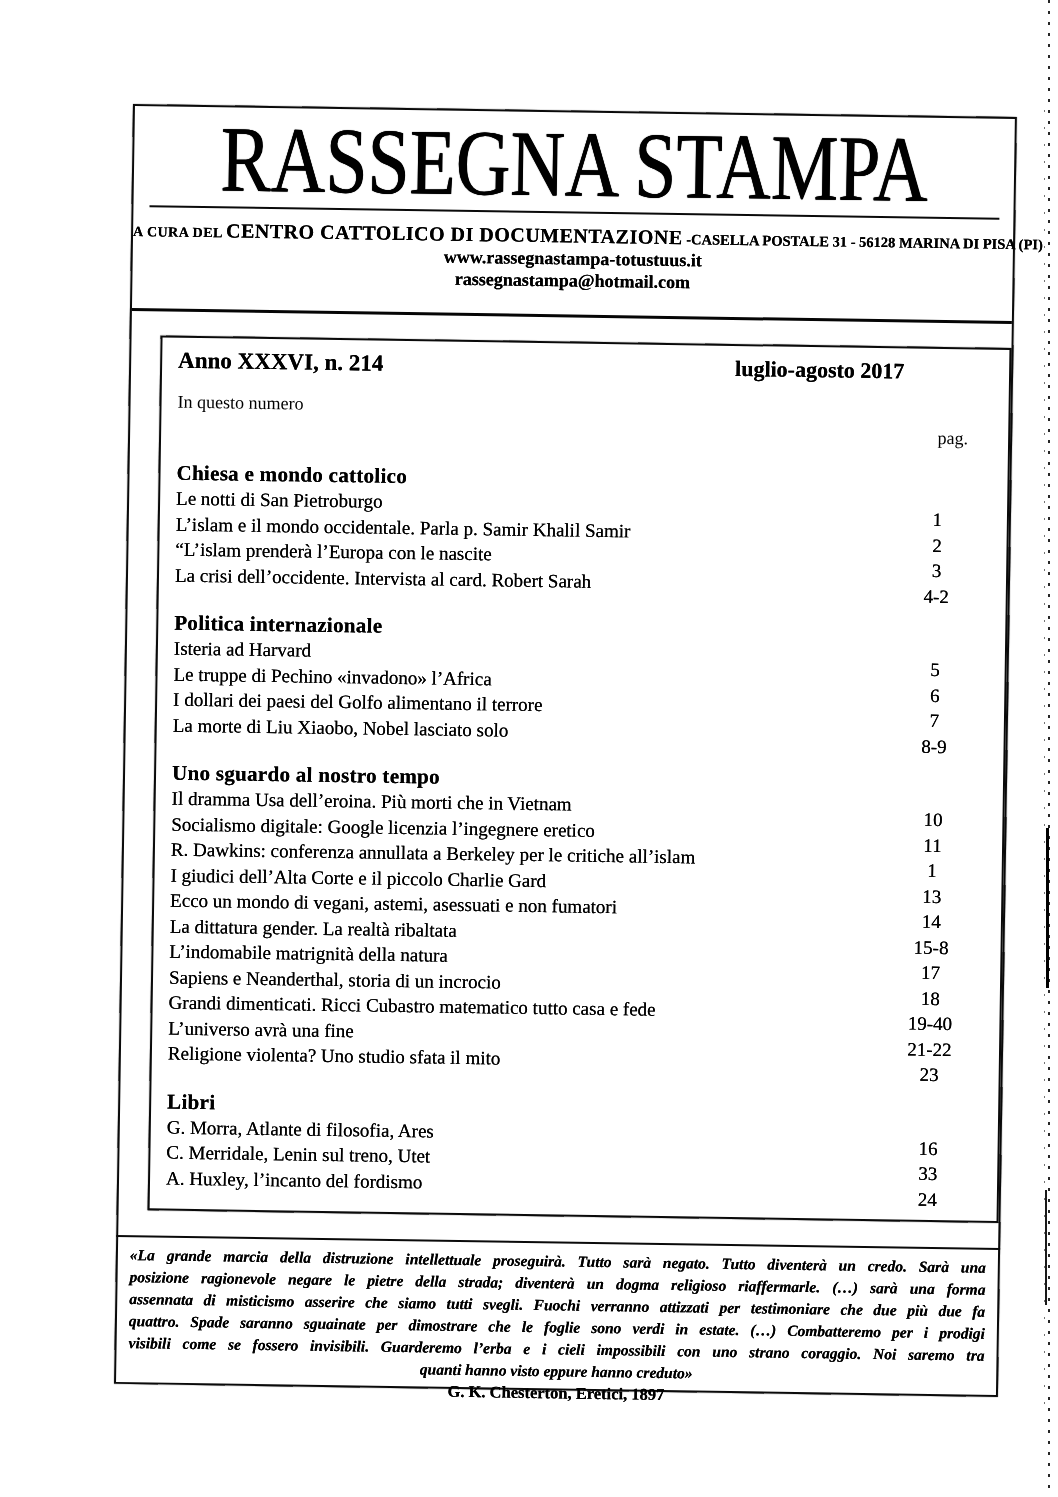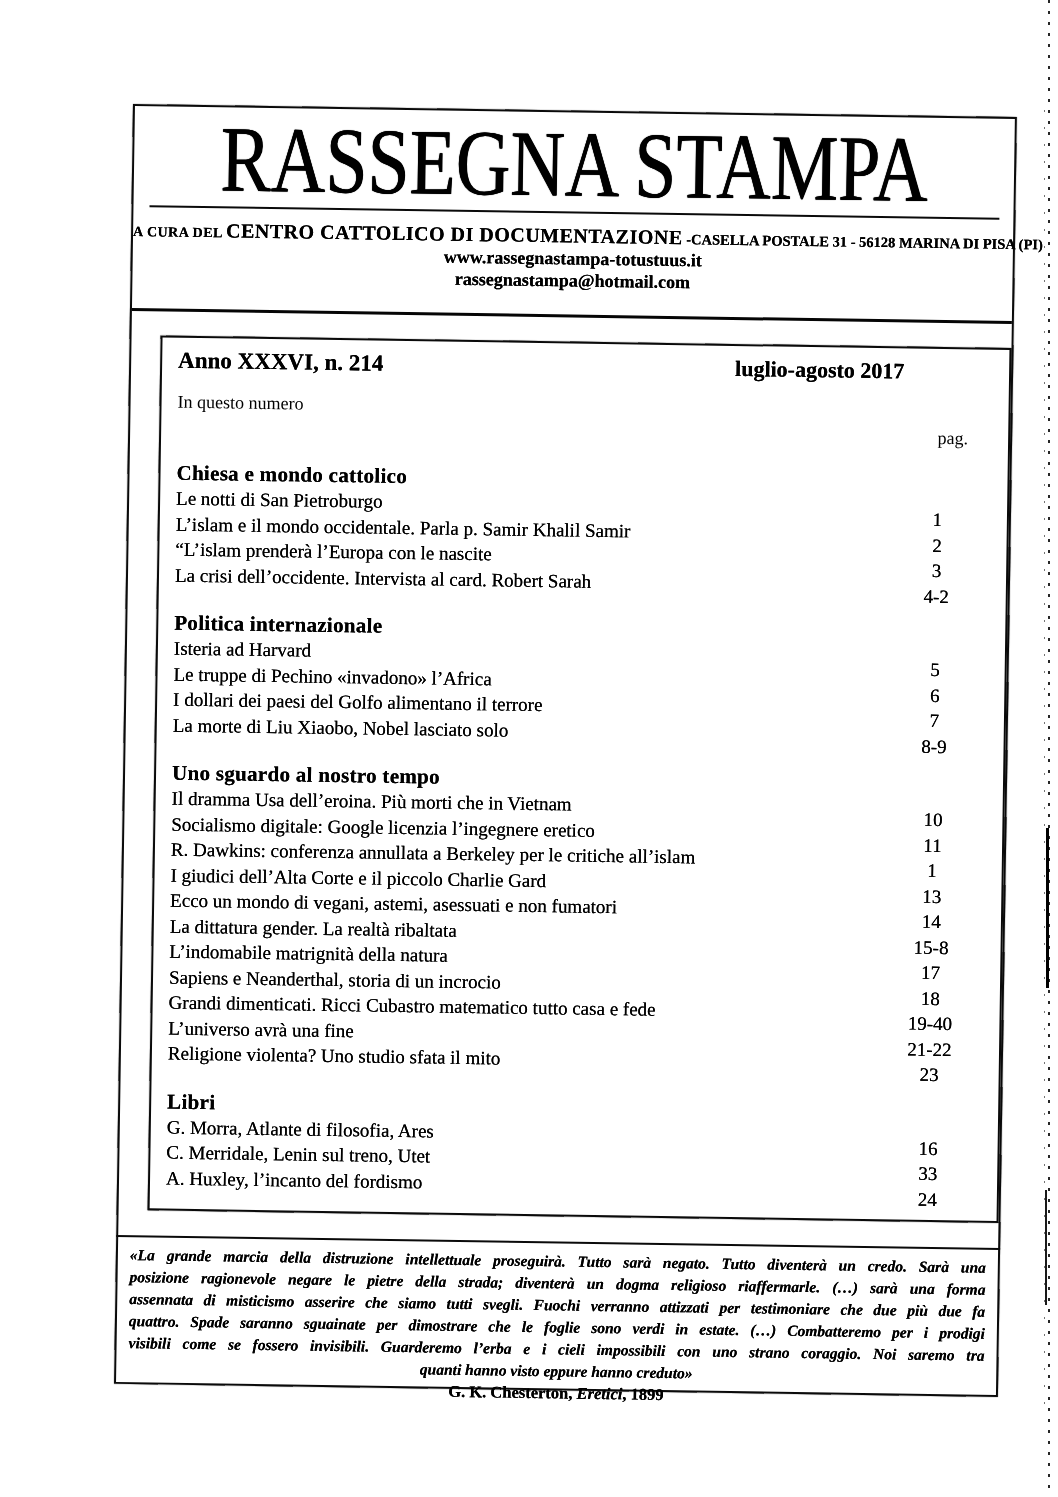--- a/index.html
+++ b/index.html
@@ -61,21 +61,21 @@
     position:absolute; left:-2px; right:-2px; top:1129px;
     border-top:2px solid #0a0a0a; padding:7px 14px 0 14px;
   }
   .q-line{
     font-size:15.5px; font-weight:bold; font-style:italic; line-height:22px;
     text-align:justify; text-align-last:justify; text-shadow:0 0 0.5px #000;
   }
   .q-line.center{ text-align:center; text-align-last:center; }
   .q-attr{ text-align:center; font-size:16.5px; font-weight:bold; line-height:21px;
            text-shadow:0 0 0.4px #000; }
-  .q-attr .work{ font-style:italic; }
+  .q-attr .work{ }
 
   
   .noise-a{ position:absolute; left:1048px; top:0; width:2px; height:1490px;
     background:repeating-linear-gradient(180deg,#000 0 3px,transparent 3px 11px);
     opacity:.85; }
   .noise-b{ position:absolute; left:1044px; top:110px; width:1px; height:1300px;
     background:repeating-linear-gradient(180deg,#000 0 2px,transparent 2px 17px);
     opacity:.55; }
   .noise-c{ position:absolute; left:1046px; top:828px; width:3px; height:160px; background:#000; }
   .noise-d{ position:absolute; left:1045px; top:1190px; width:2px; height:115px; background:#000; opacity:.9; }
@@ -206,21 +206,21 @@
       <div class="quote-sec">
         <div id="quote-lines">
             <div class="q-line">«La grande marcia della distruzione intellettuale proseguirà. Tutto sarà negato. Tutto diventerà un credo. Sarà una</div>
             <div class="q-line">posizione ragionevole negare le pietre della strada; diventerà un dogma religioso riaffermarle. (…) sarà una forma</div>
             <div class="q-line">assennata di misticismo asserire che siamo tutti svegli. Fuochi verranno attizzati per testimoniare che due più due fa</div>
             <div class="q-line">quattro. Spade saranno sguainate per dimostrare che le foglie sono verdi in estate. (…) Combatteremo per i prodigi</div>
             <div class="q-line">visibili come se fossero invisibili. Guarderemo l’erba e i cieli impossibili con uno strano coraggio. Noi saremo tra</div>
           </div>
         <div class="q-line center">quanti hanno visto eppure hanno creduto»</div>
         <div class="q-attr">
-          <span>G. K. Chesterton, </span><span class="work">Eretici</span><span>, 1899</span>
+          <span>G. K. Chesterton, </span><span class="work">Eretici</span><span>, 1897</span>
         </div>
       </div>
 
     </div>
   </div>
 
   <div class="noise-a"></div>
   <div class="noise-b"></div>
   <div class="noise-c"></div>
   <div class="noise-d"></div>

